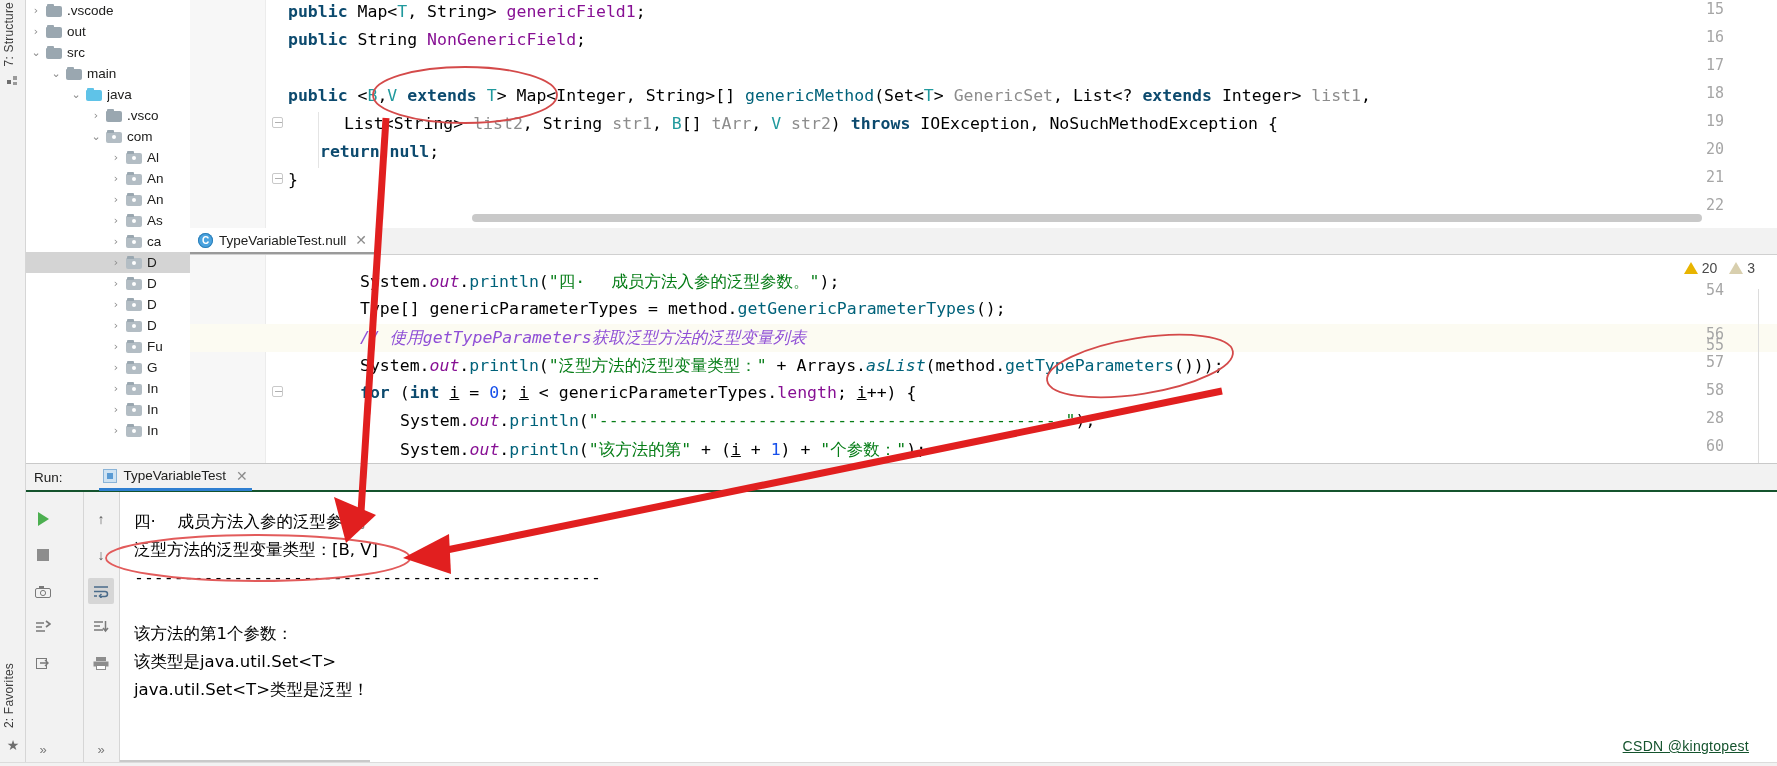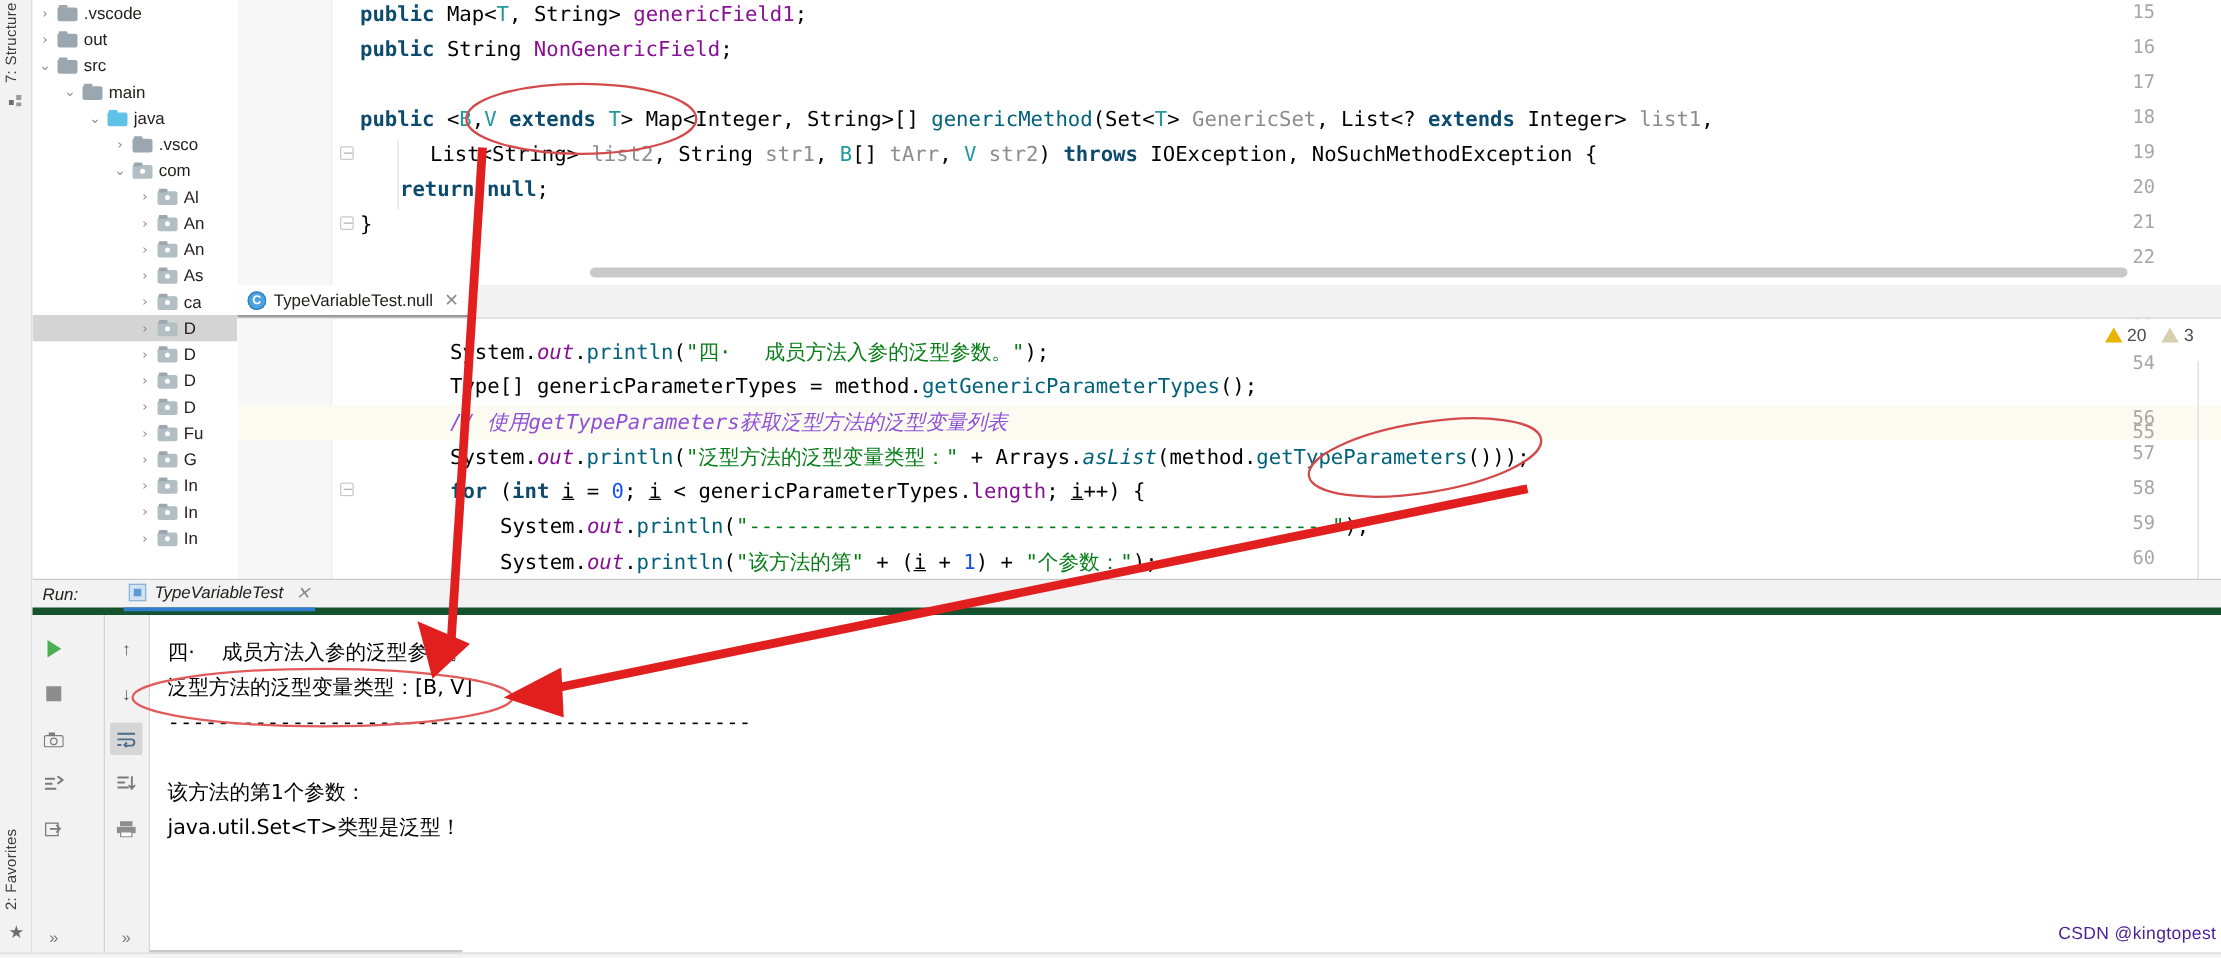--- a/index.html
+++ b/index.html
@@ -150,22 +150,21 @@
   .tri.grey { border-bottom-color: #d8cfae; }
 
   
   .runpanel {
     position: absolute; left: 26px; top: 463px; width: 1751px; height: 303px;
     background: #ffffff; border-top: 1px solid #c9c9c9;
   }
   .run-header {
     position: absolute; left: 0; top: 0; width: 100%; height: 28px;
     background: #f2f2f2; display: flex; align-items: center;
-    border-bottom: 6px solid #14532d;
-    font-style: italic;
+    border-bottom: 2px solid #14532d;
   }
   .run-label {
     margin-left: 8px; font-size: 13.5px; color: #20201f;
   }
   .run-tab {
     margin-left: 36px; height: 27px; display: flex; align-items: center;
     padding: 0 4px; border-bottom: 3px solid #2f7fd1;
     font-size: 13.5px; color: #20201f;
   }
   .runtabicon {
@@ -207,22 +206,22 @@
     position: absolute; left: 94px; bottom: 0; width: 250px; height: 6px;
     background: #c9c9c9;
   }
 
   
   .overlay {
     position: absolute; left: 0; top: 0; width: 1777px; height: 766px;
     pointer-events: none;
   }
   .watermark {
-    position: absolute; right: 4px; bottom: 12px;
-    font-size: 14px; color: #4c1d95; letter-spacing: .3px;
+    position: absolute; right: 28px; bottom: 12px;
+    font-size: 14px; color: #14532d; letter-spacing: .3px; text-decoration: underline;
   }
   .bottombar {
     position: absolute; left: 0; bottom: 0; width: 1777px; height: 4px;
     background: #f2f2f2; border-top: 1px solid #dcdcdc;
   }
   .chev { font-family: "DejaVu Sans", sans-serif; }
 </style>
 </head>
 <body>
 
@@ -425,21 +424,21 @@
     <div class="gutter"></div>
     <div class="gutter-fold"></div>
     <div class="hl-line" style="top:69px;"></div>
 
     <div class="lnum" style="top:-14px; color:#c8c8c8;">53</div>
     <div class="lnum" style="top:26px;">54</div>
     <div class="lnum" style="top:33px;margin-top:48px;">55</div>
     <div class="lnum" style="top:70px;">56</div>
     <div class="lnum" style="top:98px;">57</div>
     <div class="lnum" style="top:126px;">58</div>
-    <div class="lnum" style="top:154px;">59</div>
+    <div class="lnum" style="top:154px;">28</div>
     <div class="lnum" style="top:182px;">60</div>
 
     <div class="foldmark" style="top:131px;">
         <i></i>
       </div>
 
     <div class="code">
       <div class="cline" style="top:16px; left:72px;"><span class="typ">System</span>.<span class="fld ital">out</span>.<span class="mth">println</span>(<span class="str">"四·　 成员方法入参的泛型参数。"</span>);</div>
       <div class="cline" style="top:44px; left:72px;"><span class="typ">Type[] </span>genericParameterTypes = method.<span class="mth">getGenericParameterTypes</span>();</div>
       <div class="cline" style="top:72px; left:72px;"><span class="ital" style="color:#8f4fd6;">// <i style="font-style:italic">使用getTypeParameters获取泛型方法的泛型变量列表</i></span></div>
@@ -527,20 +526,21 @@
       </div>
       <div class="tb-btn" style="bottom:4px; color:#7a7a7a; font-size:13px;">»</div>
     </div>
 
     <div class="console">
       <div class="cl cjk">四·　 成员方法入参的泛型参数。</div>
       <div class="cl cjk">泛型方法的泛型变量类型：[B, V]</div>
       <div class="cl">-----------------------------------------------</div>
       <div class="cl"></div>
       <div class="cl cjk">该方法的第1个参数：</div>
+      <div class="cl cjk">该类型是java.util.Set&lt;T&gt;</div>
       <div class="cl cjk">java.util.Set&lt;T&gt;类型是泛型！</div>
     </div>
     <div class="console-scroll"></div>
   </div>
 
   <div class="bottombar"></div>
   <div class="watermark">CSDN @kingtopest</div>
 
   <svg class="overlay" viewBox="0 0 1777 766" xmlns="http://www.w3.org/2000/svg">
 

